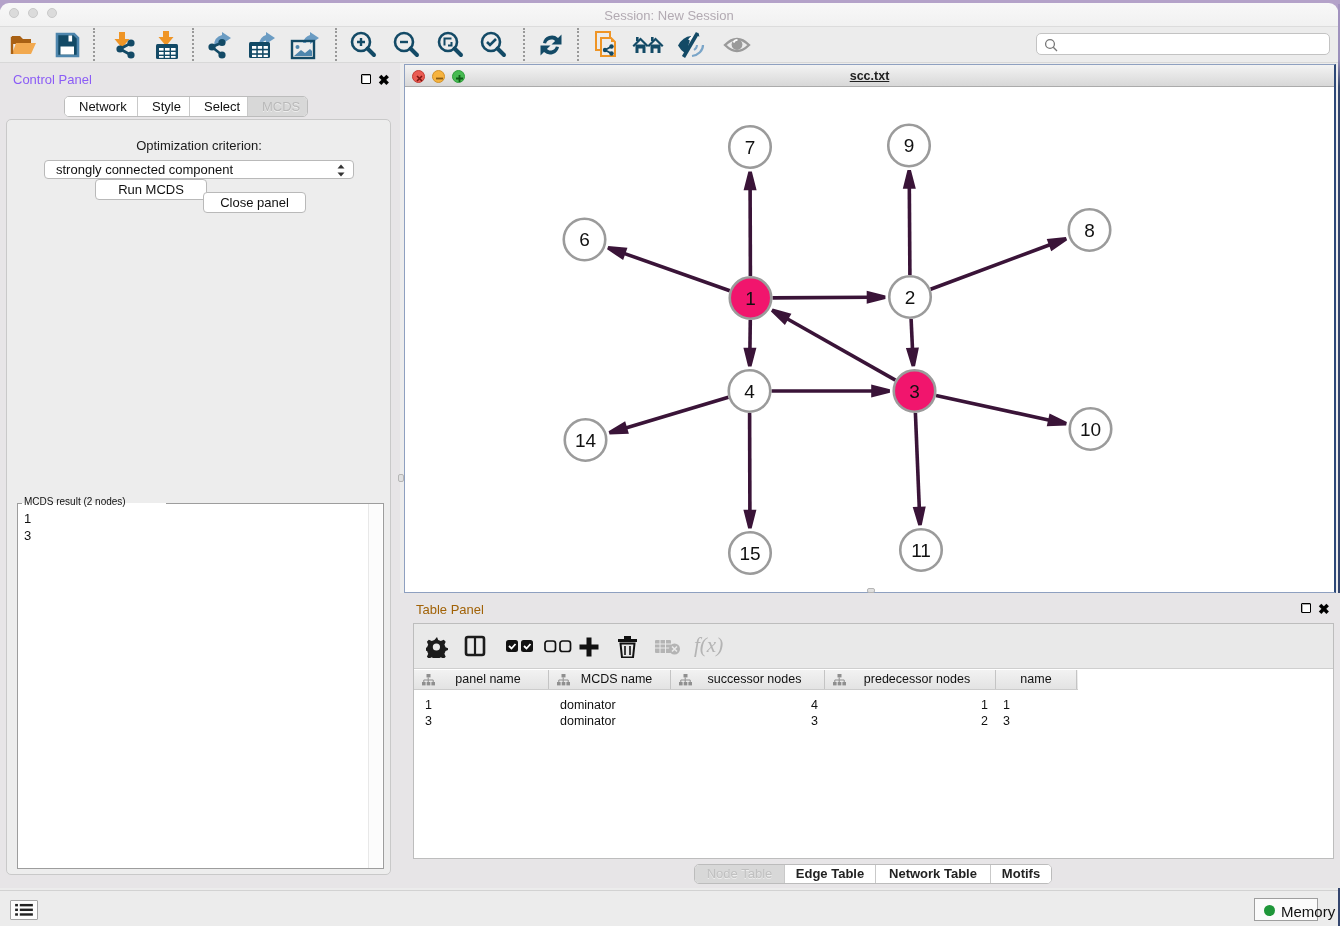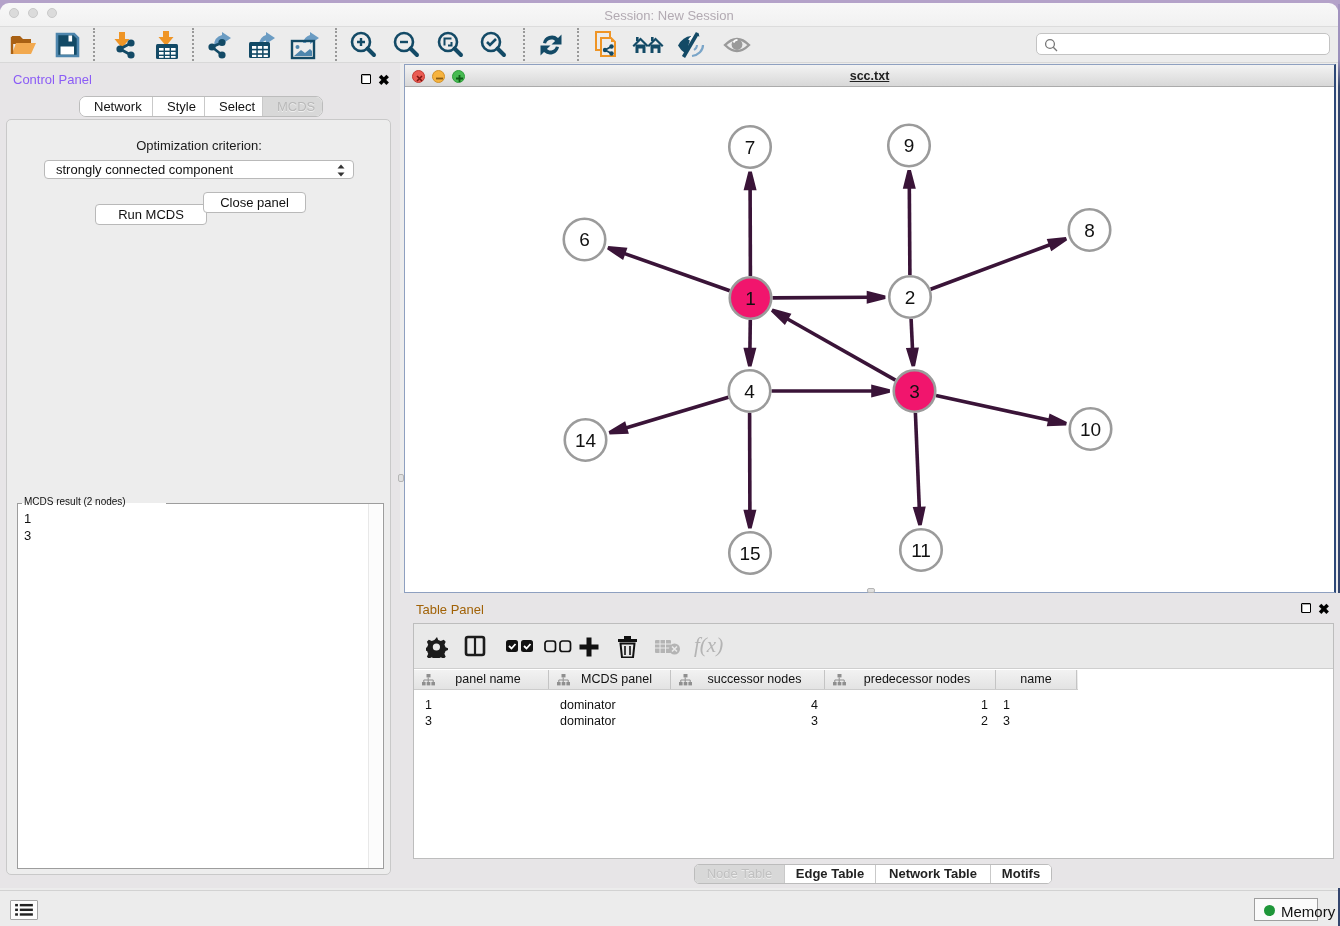--- a/index.html
+++ b/index.html
@@ -21,21 +21,21 @@
 
 #cpanel { position:absolute; left:0; top:63px; width:400px; height:825px; background:#e7e5e7; }
 #cpanel-title { position:absolute; left:13px; top:72px; font-size:13px; color:#8b5cf6; }
 .floatico { width:10px; height:10px; border:1.5px solid #000; border-radius:1px; box-shadow:inset 1px 1px 0 #aaa; background:#fff; }
 .closeico { font-size:14px; font-weight:bold; color:#000; line-height:10px; }
 #cp-inner { position:absolute; left:6px; top:119px; width:385px; height:756px; background:#ededed; border:1px solid #c9c9c9; border-radius:5px; }
 .tabs { position:absolute; display:flex; border:1px solid #bcbcbc; border-radius:5px; overflow:hidden; background:#fff; height:21px; }
 .tab { font-size:13px; color:#111; padding:0 14px; line-height:19px; background:#fff; border-right:1px solid #c9c9c9; text-align:center; }
 .tab:last-child { border-right:none; }
 .tab.dis { background:#d8d8d8; color:#b9b9b9; text-shadow:0 1px 0 #eee; }
-#cp-tabs { left:79px; top:96px;border-radius:7px; }
+#cp-tabs { left:64px; top:96px; }
 #opt-label { position:absolute; left:0; top:138px; width:398px; text-align:center; font-size:13px; color:#1a1a1a; }
 #combo { position:absolute; left:44px; top:160px; width:310px; height:19px; background:#fff; border:1px solid #b9b9b9; border-radius:4px; font-size:13px; color:#111; line-height:17px; padding-left:11px; }
 #combo svg { position:absolute; right:5px; top:2px; }
 .btn { position:absolute; height:21px; background:#fff; border:1px solid #b9b9b9; border-radius:4px; font-size:13px; color:#111; text-align:center; line-height:19px; }
 #fieldset { position:absolute; left:17px; top:503px; width:367px; height:366px; border:1px solid #9d9d9d; border-top:none; background:#fff; }
 .fstop { position:absolute; top:503px; height:1px; background:#9d9d9d; }
 #fieldset-legend { position:absolute; left:24px; top:496px; font-size:10px; color:#111; }
 #fieldset-content { position:absolute; left:24px; top:511px; font-size:13px; color:#111; line-height:16.5px; }
 #fs-scroll { position:absolute; left:368px; top:504px; width:14px; height:364px; background:#fcfcfc; border-left:1px solid #e8e8e8; }
 
@@ -218,21 +218,21 @@
   <div class="tab" style="width:52px;">Style</div>
   <div class="tab" style="width:58px;">Select</div>
   <div class="tab dis" style="width:59px;">MCDS</div>
 </div>
 <div id="opt-label">Optimization criterion:</div>
 <div id="combo">strongly connected component
   <svg width="14" height="15" viewBox="0 0 14 15">
       <path d="M3.5 5.5 L7 1.5 L10.5 5.5 Z M3.5 9.5 L7 13.5 L10.5 9.5 Z" fill="#333"></path>
     </svg>
 </div>
-<div class="btn" style="left:95px; top:204px; width:112px;">Run MCDS</div>
+<div class="btn" style="left:95px; top:179px; width:112px;">Run MCDS</div>
 <div class="btn" style="left:203px; top:192px; width:103px;">Close panel</div>
 <div id="fieldset"></div>
 <div class="fstop" style="left:17px; width:5px;"></div>
 <div class="fstop" style="left:166px; width:218px;"></div>
 <div id="fs-scroll"></div>
 <div id="fieldset-legend">MCDS result (2 nodes)</div>
 <div id="fieldset-content">1<br>3</div>
 
 <div id="frame">
   <div id="frame-title">
@@ -363,21 +363,21 @@
             </g>
           </svg><span style="margin-left:14px">panel name</span></div>
       <div class="th" style="width:122px;"><svg width="13" height="12" viewBox="0 0 13 12">
             <g fill="#8f8f8f">
               <rect x="4.5" y="0" width="4" height="3.4"></rect>
               <rect x="0" y="8" width="3.6" height="3.4"></rect>
               <rect x="4.7" y="8" width="3.6" height="3.4"></rect>
               <rect x="9.4" y="8" width="3.6" height="3.4"></rect>
               <path d="M6.2 3.4 v2.4 M1.8 8 v-2 h9.4 v2 M6.2 6 v2" stroke="#8f8f8f" fill="none"></path>
             </g>
-          </svg><span style="margin-left:14px">MCDS panel</span></div>
+          </svg><span style="margin-left:14px">MCDS name</span></div>
       <div class="th" style="width:154px;"><svg width="13" height="12" viewBox="0 0 13 12">
             <g fill="#8f8f8f">
               <rect x="4.5" y="0" width="4" height="3.4"></rect>
               <rect x="0" y="8" width="3.6" height="3.4"></rect>
               <rect x="4.7" y="8" width="3.6" height="3.4"></rect>
               <rect x="9.4" y="8" width="3.6" height="3.4"></rect>
               <path d="M6.2 3.4 v2.4 M1.8 8 v-2 h9.4 v2 M6.2 6 v2" stroke="#8f8f8f" fill="none"></path>
             </g>
           </svg><span style="margin-left:14px">successor nodes</span></div>
       <div class="th" style="width:171px;"><svg width="13" height="12" viewBox="0 0 13 12">

